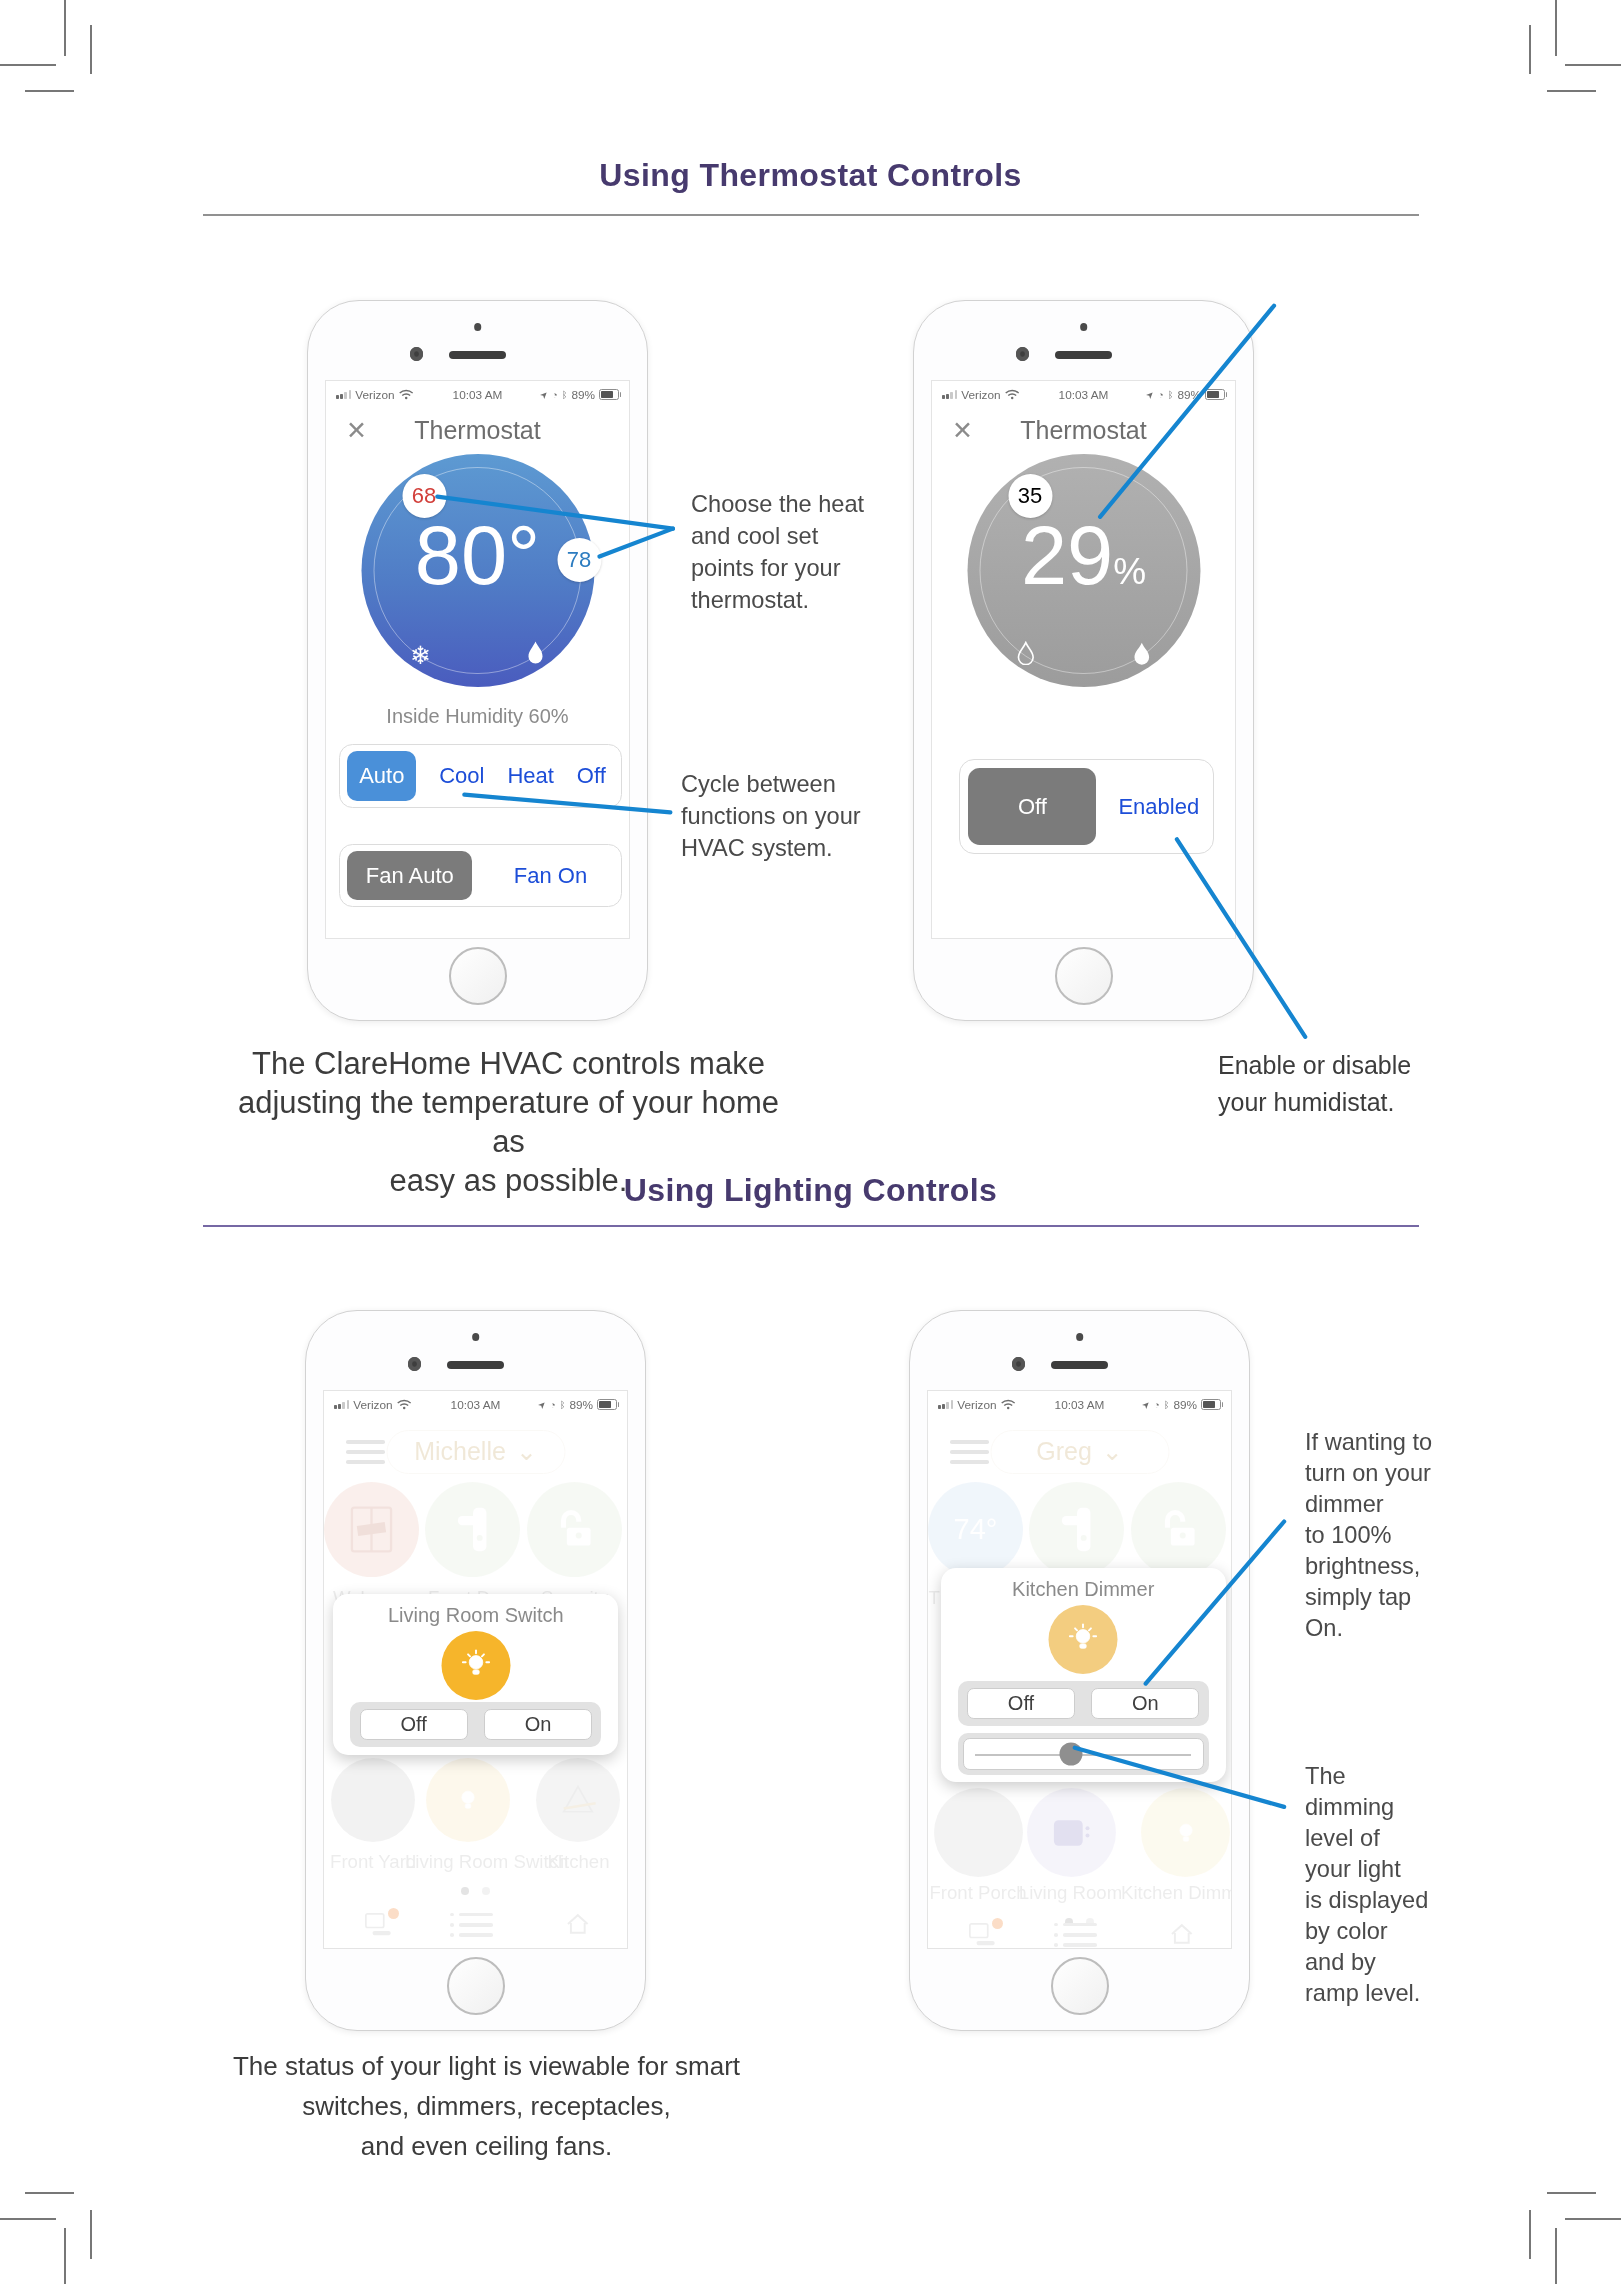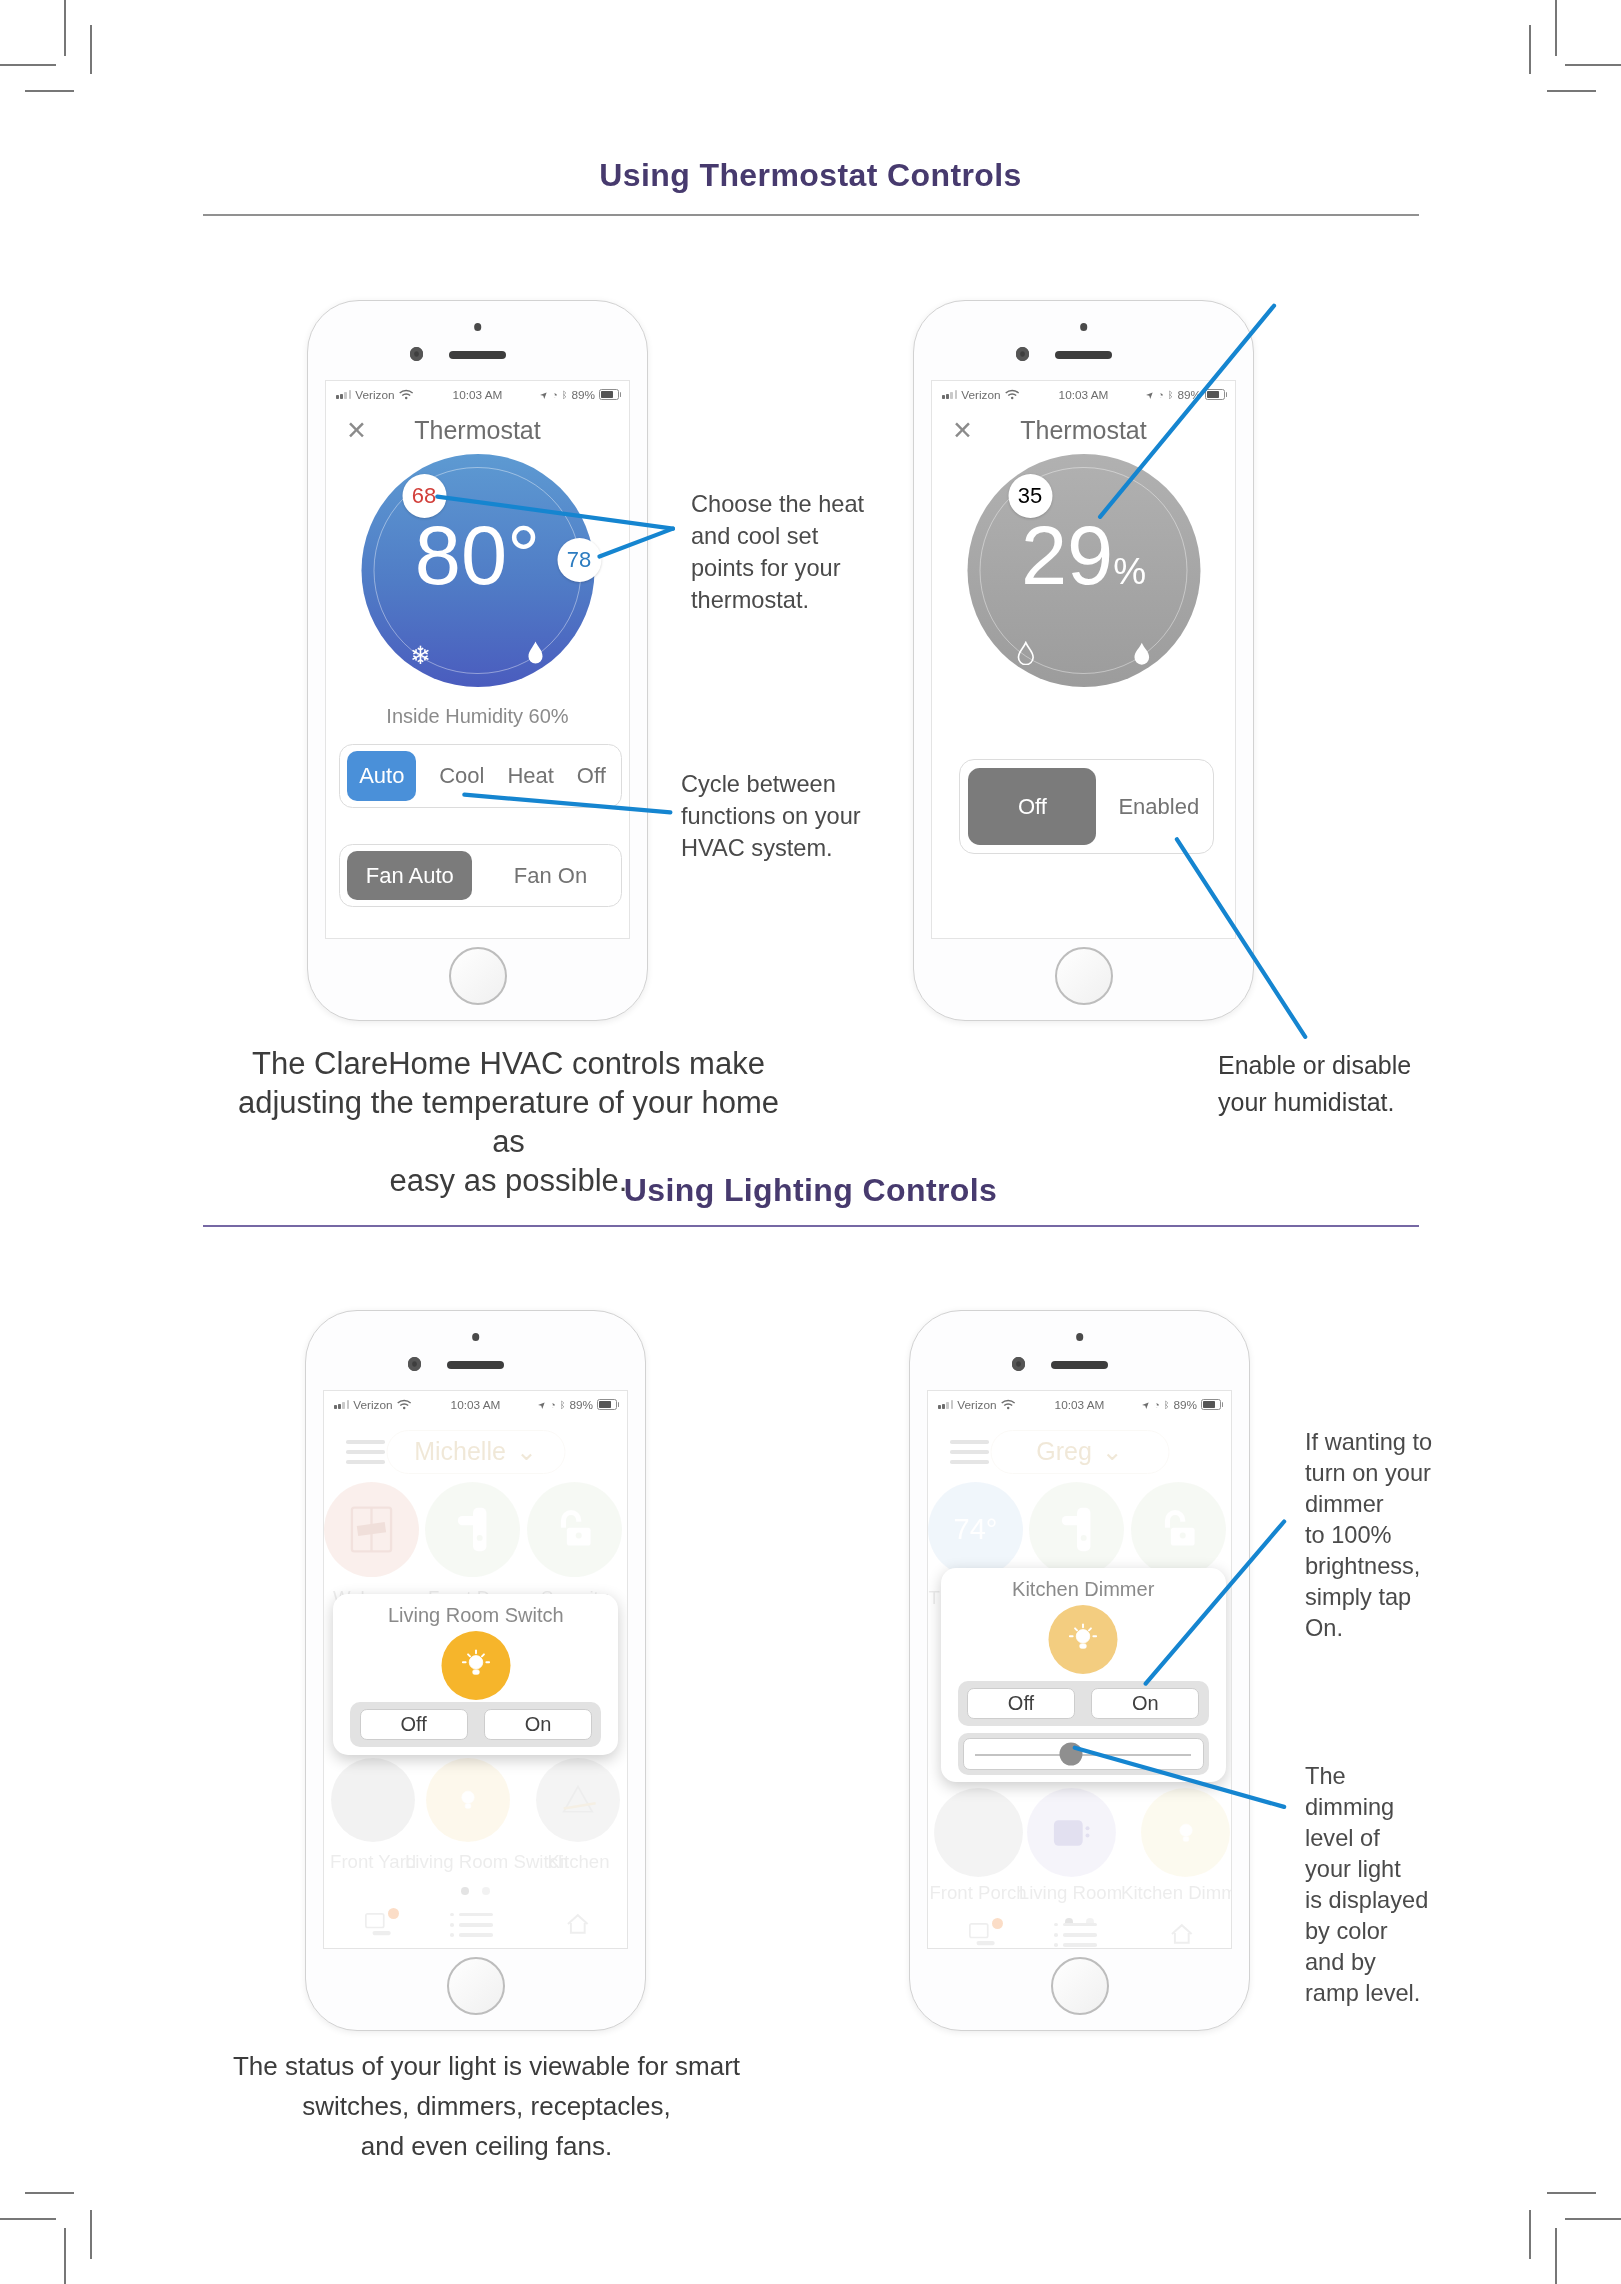--- a/index.html
+++ b/index.html
@@ -82,21 +82,21 @@
   .note{position:absolute;left:0;right:0;top:324px;text-align:center;font-size:20px;
         color:#8b8b8b;font-weight:300;}
   .seg{position:absolute;background:#fff;border:1.7px solid #dcdcdc;border-radius:13.5px;}
   .seg.modes{left:12.7px;width:281px;top:363px;height:62px;}
   .seg.fans{left:12.7px;width:281px;top:463px;height:61px;}
   .seg .pill{position:absolute;left:7.6px;top:5.9px;bottom:5.9px;border-radius:10px;color:#fff;
              display:flex;align-items:center;justify-content:center;font-size:22px;font-weight:300;}
   .pill.blue{width:69px;background:#4a90d9;}
   .pill.gry{width:125px;background:#7b7b7b;}
   .seg .opts{position:absolute;top:0;bottom:0;display:flex;align-items:center;
-             justify-content:space-around;font-size:22px;color:#737373;font-weight:300;}
+             justify-content:space-around;font-size:22px;color:#1d4ed8;font-weight:300;}
   .seg.modes .opts{left:88px;right:3.4px;}
   .seg.fans .opts{left:144px;right:3.4px;}
   .seg.humid{left:27px;width:253px;top:378px;height:93px;border-radius:15px;}
   .seg.humid .pill{left:8.4px;top:7.6px;bottom:7.6px;width:128px;border-radius:11.8px;}
   .seg.humid .opts{left:148px;right:3.4px;}
 
   
   .faded{position:absolute;inset:27px 0 0 0;opacity:.26;}
   .burger{position:absolute;left:22px;top:22px;}
   .burger i{display:block;width:39px;height:4.2px;border-radius:1.7px;background:#9f9f9f;margin-bottom:5.9px;}

